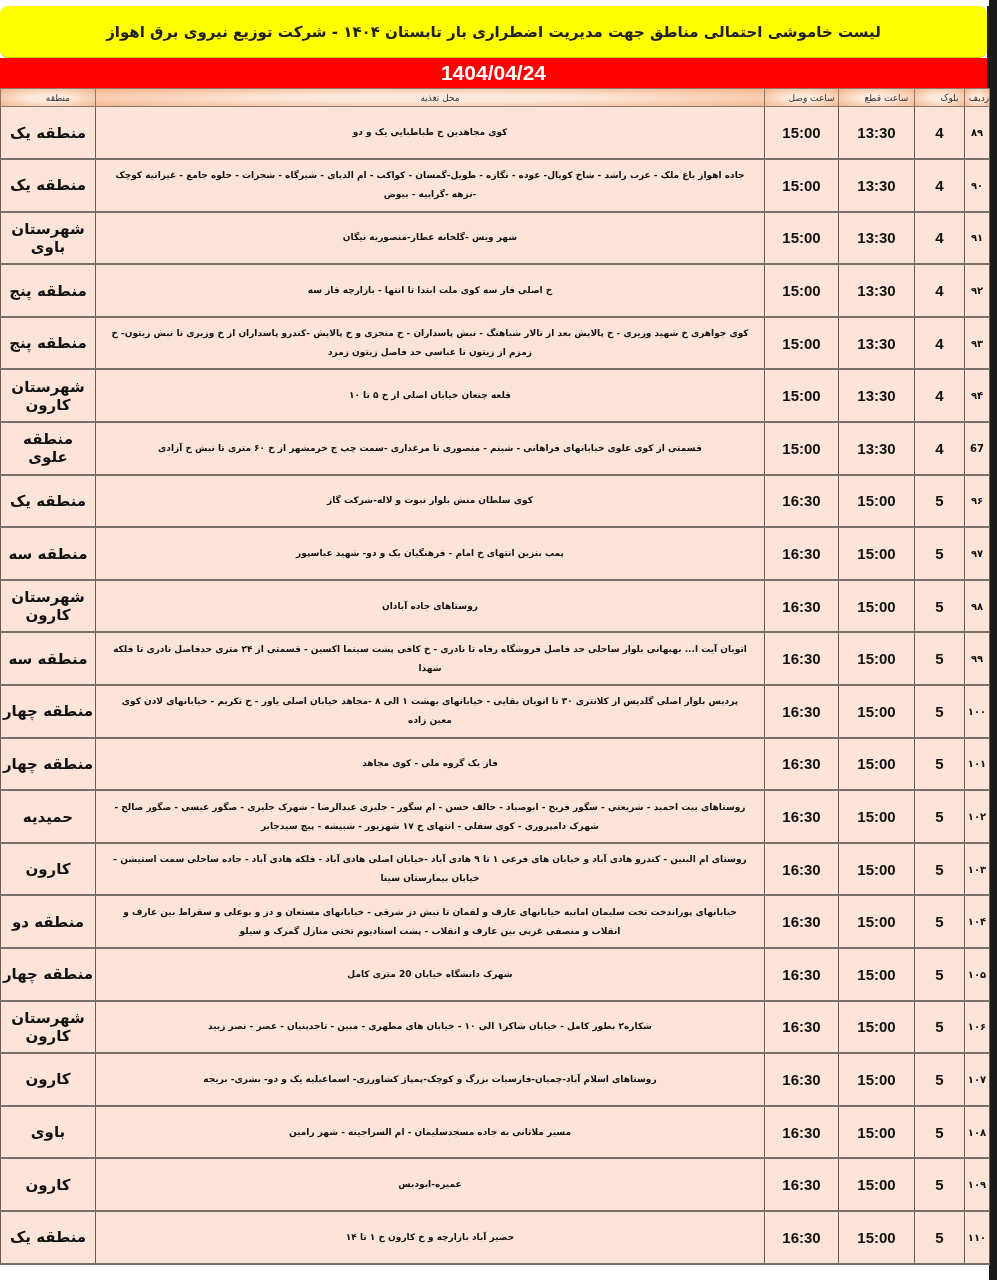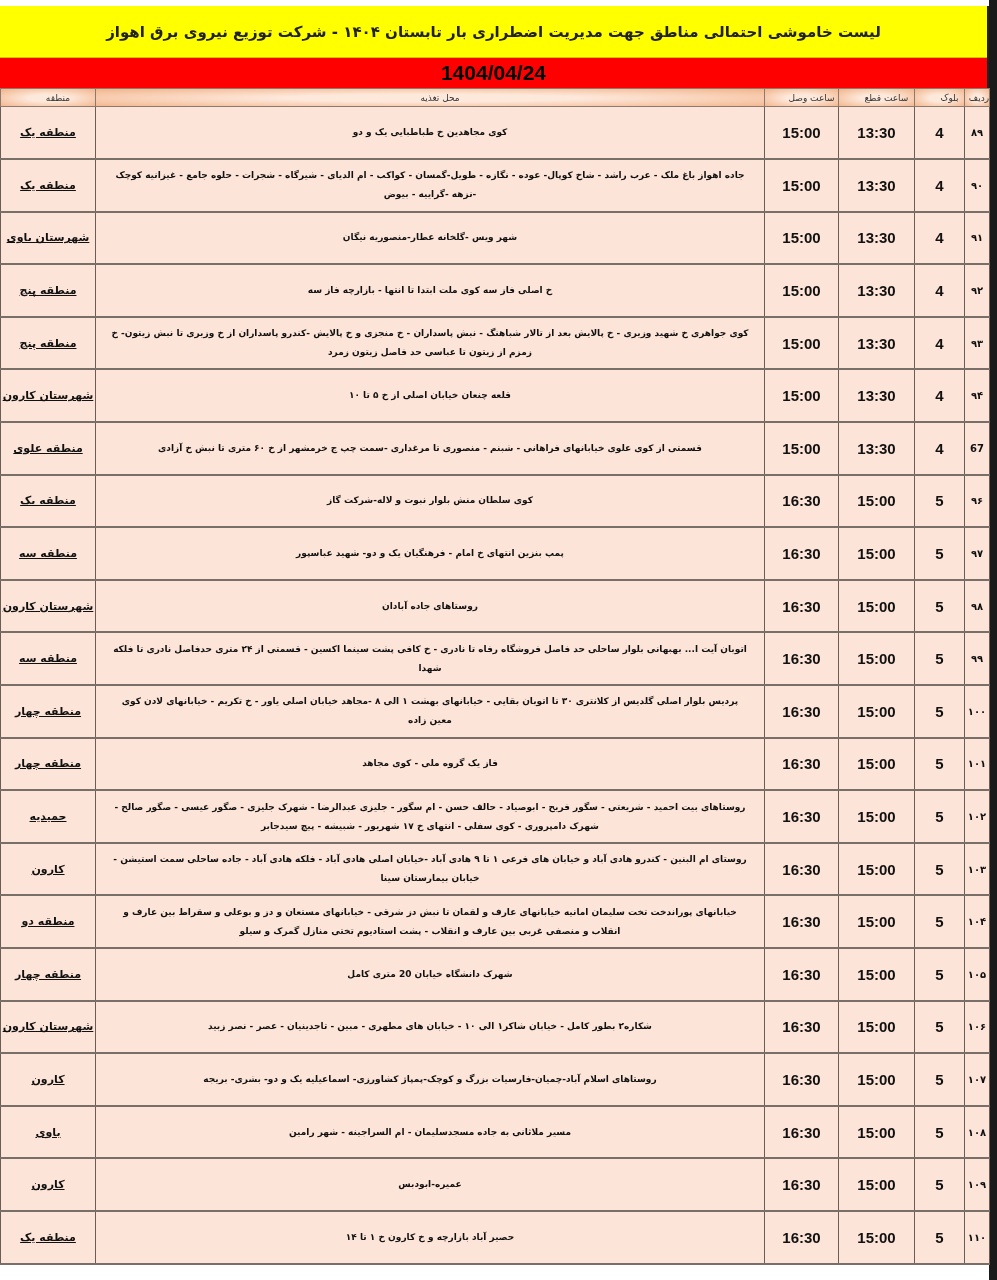--- a/index.html
+++ b/index.html
@@ -11,26 +11,27 @@
   }
   .right-edge {
     position: absolute; right: 0; top: 0; width: 8px; height: 1280px; background: #1a1a1a;
   }
   .title-bar {
     height: 52px; background: #ffff00;
     display: flex; align-items: center; justify-content: center;
     direction: rtl;
     font-size: 15px; font-weight: bold; color: #222;
     border-bottom: 1px solid #c8c800;
+    border-radius: 8px;
   }
   .date-bar {
     height: 30px; background: #ff0000;
     display: flex; align-items: center; justify-content: center;
     font-family: "Liberation Sans", sans-serif;
-    font-size: 21px; font-weight: bold; color: #000000;
+    font-size: 21px; font-weight: bold; color: #ffffff;
   }
   table {
     width: 989px; border-collapse: collapse; direction: rtl; table-layout: fixed;
   }
   th {
     height: 18px; font-size: 9px; font-weight: normal; color: #333;
     background: linear-gradient(to bottom, #fce4d6 0%, #f4b183 50%, #fce4d6 100%);
     border: 1px solid #8c7a6e;
     background: radial-gradient(ellipse at center, #fde9dc 30%, #f3b58c 100%);
     padding-left: 20px;
@@ -41,21 +42,21 @@
     border-bottom: 2px solid #7a6e68;
     text-align: center; vertical-align: middle;
     color: #111;
   }
   tr.row { height: 52.6px; }
   td.c-num { font-size: 10px; font-weight: bold; margin-left: 44px; }
   td.c-block, td.c-time {
     font-family: "Liberation Sans", sans-serif; font-size: 15px; font-weight: bold;
   }
   td.c-loc { font-size: 9px; font-weight: bold; line-height: 19px; padding: 0 14px; margin-top: 26px; }
-  td.c-region { font-size: 11px; font-weight: bold; text-decoration: underline; }
+  td.c-region { font-size: 15px; font-weight: bold; }
 </style>
 </head>
 <body>
 
 <div class="right-edge"></div>
 
 <div class="sheet">
   <div class="title-bar">لیست خاموشی احتمالی مناطق جهت مدیریت اضطراری بار تابستان ۱۴۰۴ - شرکت توزیع نیروی برق اهواز</div>
   <div class="date-bar">1404/04/24</div>
 

